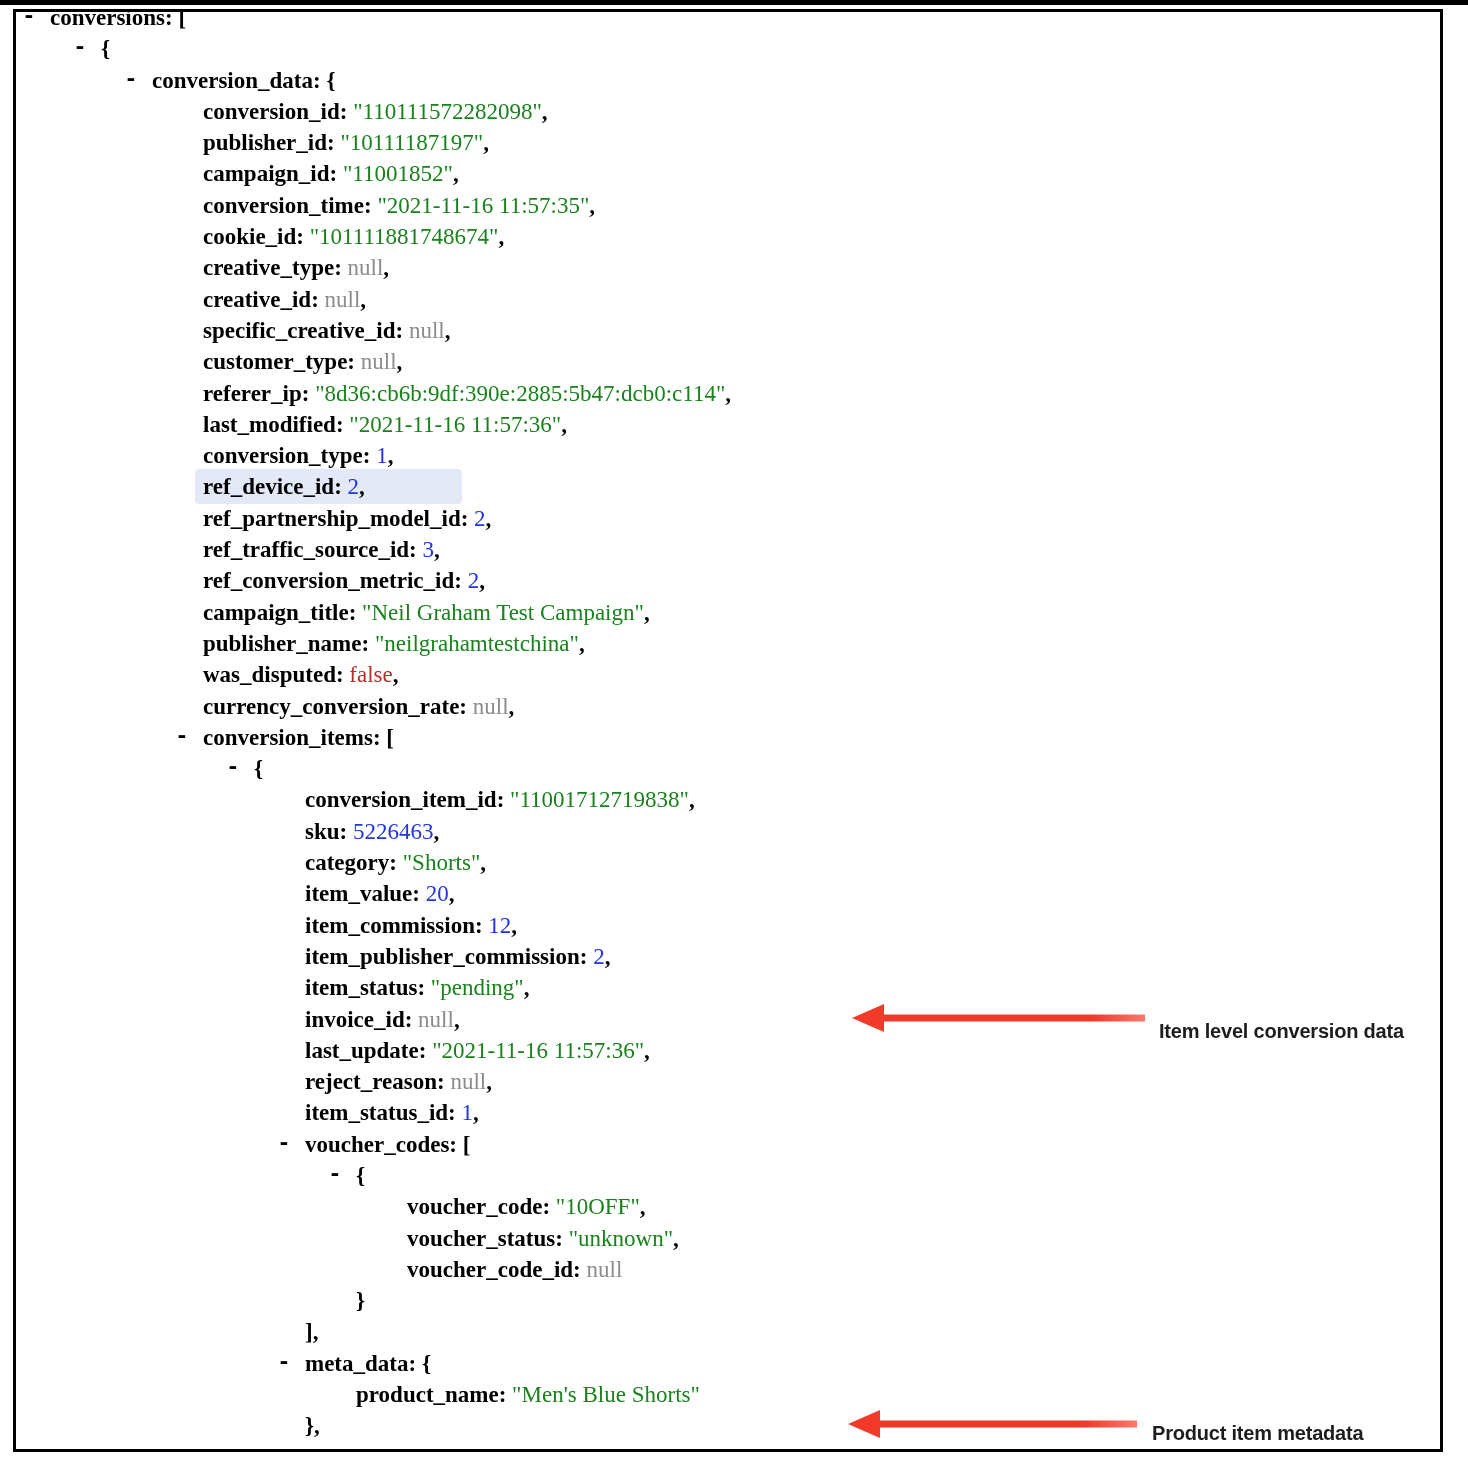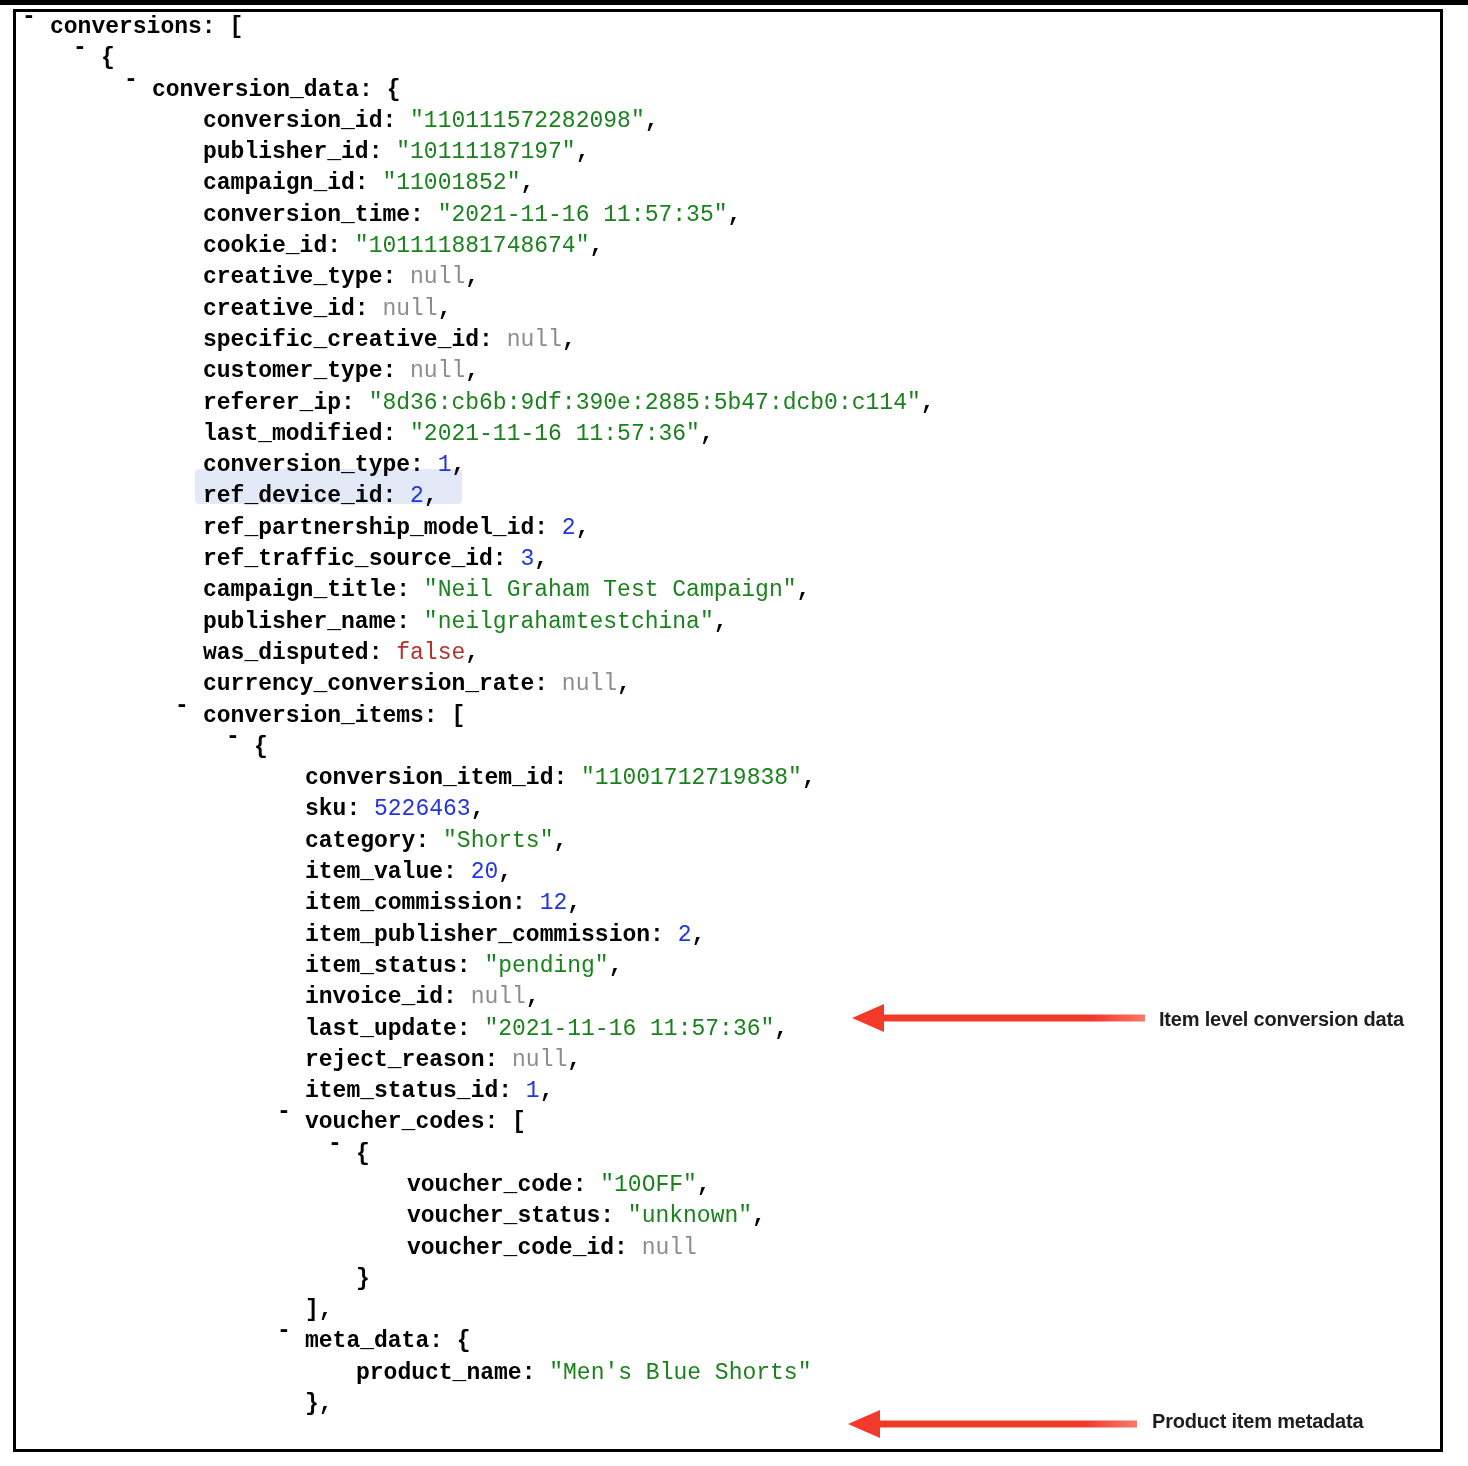--- a/index.html
+++ b/index.html
@@ -33,22 +33,23 @@
   }
   .line {
     position: relative;
     height: 31.3px;
     line-height: 31.3px;
     white-space: pre;
   }
   .line .content {
     position: absolute;
     left: var(--x);
-    top: 10px;
+    top: 0;
     z-index: 1;
+    font-family: Liberation Serif, serif;
   }
   .line .dash {
     position: absolute;
     left: calc(var(--x) - 28px);
     top: 0;
     color: var(--c-key);
     font-weight: bold;
     cursor: pointer;
   }
   .line .hlbox {
@@ -76,20 +77,21 @@
   .arrow2 { left: 844px; top: 1406px; }
   .label {
     position: absolute;
     z-index: 6;
     font-family: "Liberation Sans", sans-serif;
     font-weight: bold;
     font-size: 20px;
     letter-spacing: -0.2px;
     color: var(--c-label);
     white-space: nowrap;
+    margin-top: 12px;
   }
   .label1 { left: 1159px; top: 1008px; }
   .label2 { left: 1152px; top: 1410px; }
 </style>
 </head>
 <body>
 
 <div class="stage">
 
   <div class="top-strip"></div>
@@ -106,20 +108,21 @@
       <div class="line" style="--x: 203px;"><span class="content"><span class="t-key">creative_type: </span><span class="t-null">null</span><span class="t-punct">,</span></span></div>
       <div class="line" style="--x: 203px;"><span class="content"><span class="t-key">creative_id: </span><span class="t-null">null</span><span class="t-punct">,</span></span></div>
       <div class="line" style="--x: 203px;"><span class="content"><span class="t-key">specific_creative_id: </span><span class="t-null">null</span><span class="t-punct">,</span></span></div>
       <div class="line" style="--x: 203px;"><span class="content"><span class="t-key">customer_type: </span><span class="t-null">null</span><span class="t-punct">,</span></span></div>
       <div class="line" style="--x: 203px;"><span class="content"><span class="t-key">referer_ip: </span><span class="t-string">"8d36:cb6b:9df:390e:2885:5b47:dcb0:c114"</span><span class="t-punct">,</span></span></div>
       <div class="line" style="--x: 203px;"><span class="content"><span class="t-key">last_modified: </span><span class="t-string">"2021-11-16 11:57:36"</span><span class="t-punct">,</span></span></div>
       <div class="line" style="--x: 203px;"><span class="content"><span class="t-key">conversion_type: </span><span class="t-number">1</span><span class="t-punct">,</span></span></div>
       <div class="line hl" style="--x: 203px;"><span class="hlbox"></span><span class="content"><span class="t-key">ref_device_id: </span><span class="t-number">2</span><span class="t-punct">,</span></span></div>
       <div class="line" style="--x: 203px;"><span class="content"><span class="t-key">ref_partnership_model_id: </span><span class="t-number">2</span><span class="t-punct">,</span></span></div>
       <div class="line" style="--x: 203px;"><span class="content"><span class="t-key">ref_traffic_source_id: </span><span class="t-number">3</span><span class="t-punct">,</span></span></div>
+      <div class="line" style="--x: 203px;"><span class="content"><span class="t-key">ref_conversion_metric_id: </span><span class="t-number">2</span><span class="t-punct">,</span></span></div>
       <div class="line" style="--x: 203px;"><span class="content"><span class="t-key">campaign_title: </span><span class="t-string">"Neil Graham Test Campaign"</span><span class="t-punct">,</span></span></div>
       <div class="line" style="--x: 203px;"><span class="content"><span class="t-key">publisher_name: </span><span class="t-string">"neilgrahamtestchina"</span><span class="t-punct">,</span></span></div>
       <div class="line" style="--x: 203px;"><span class="content"><span class="t-key">was_disputed: </span><span class="t-bool">false</span><span class="t-punct">,</span></span></div>
       <div class="line" style="--x: 203px;"><span class="content"><span class="t-key">currency_conversion_rate: </span><span class="t-null">null</span><span class="t-punct">,</span></span></div>
       <div class="line" style="--x: 203px;"><span class="dash">-</span><span class="content"><span class="t-key">conversion_items:</span><span class="t-punct"> [</span></span></div>
       <div class="line" style="--x: 254px;"><span class="dash">-</span><span class="content"><span class="t-punct">{</span></span></div>
       <div class="line" style="--x: 305px;"><span class="content"><span class="t-key">conversion_item_id: </span><span class="t-string">"11001712719838"</span><span class="t-punct">,</span></span></div>
       <div class="line" style="--x: 305px;"><span class="content"><span class="t-key">sku: </span><span class="t-number">5226463</span><span class="t-punct">,</span></span></div>
       <div class="line" style="--x: 305px;"><span class="content"><span class="t-key">category: </span><span class="t-string">"Shorts"</span><span class="t-punct">,</span></span></div>
       <div class="line" style="--x: 305px;"><span class="content"><span class="t-key">item_value: </span><span class="t-number">20</span><span class="t-punct">,</span></span></div>

